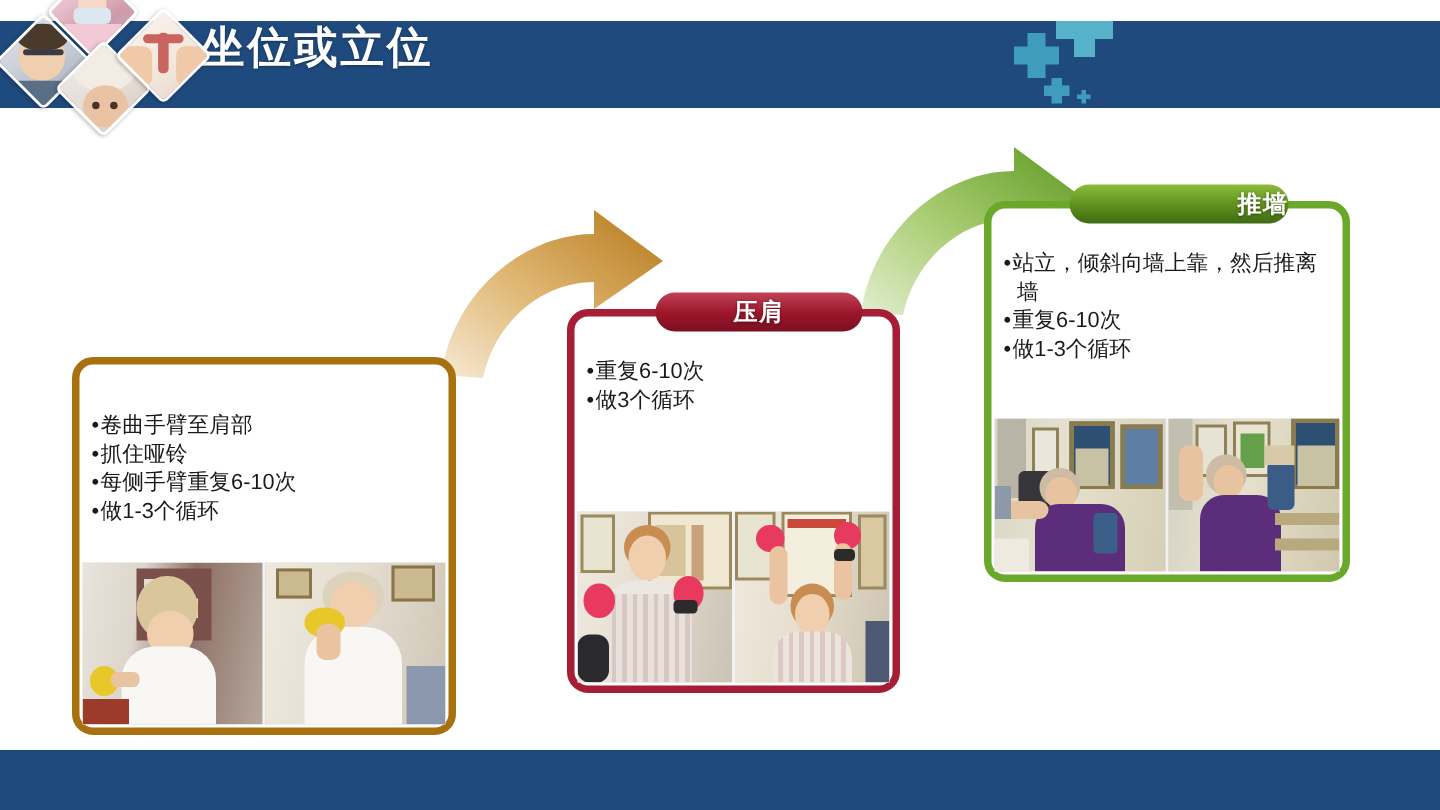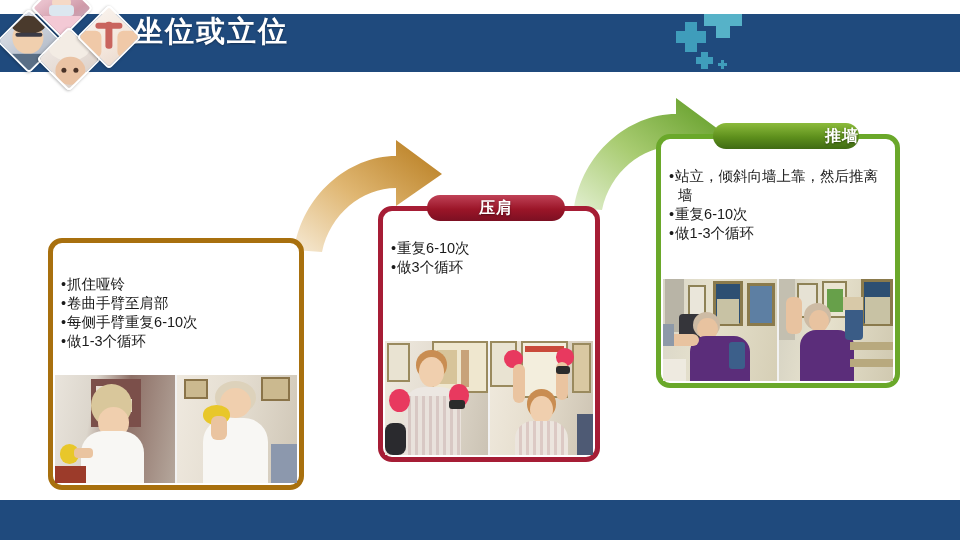--- a/index.html
+++ b/index.html
@@ -173,22 +173,22 @@
       <stop offset="45%" stop-color="#a9cc72"></stop>
       <stop offset="100%" stop-color="#5d9a22"></stop>
     </linearGradient>
   </defs>
   <path d="M2,112 C10,58 56,18 104,18 L104,2 L150,36 L104,68 L104,50 C70,50 38,76 30,114 Z" fill="url(#gradGreen)"></path>
 </svg>
 
 <div class="card" style="left:48px;top:238px;width:256px;height:252px;border-width:5px;border-color:#a8700e;">
   <div class="card-body" style="top:26px;">
     <ul class="bullets">
+      <li>卷曲手臂至肩部</li>
       <li>抓住哑铃</li>
-      <li>卷曲手臂至肩部</li>
       <li>每侧手臂重复6-10次</li>
       <li>做1-3个循环</li>
     </ul>
   </div>
 
   <div class="photo-strip" style="left:2px;right:2px;bottom:2px;height:108px;">
     <div class="photo">
       <div class="ph-room" style="background:linear-gradient(100deg,#e9e4dc 0%,#dcd6cc 30%,#8d6f66 55%,#b5a79c 100%);">
         <div class="rect" style="left:30%;top:4%;width:42%;height:44%;background:#7b4f4a;"></div>
         <div class="rect" style="left:34%;top:10%;width:14%;height:10%;background:#e6ddd2;"></div>
@@ -252,21 +252,21 @@
         <div class="rect" style="left:22%;top:20%;width:12%;height:34%;background:#eac4a0;border-radius:6px;"></div>
         <div class="rect" style="left:64%;top:18%;width:12%;height:34%;background:#eac4a0;border-radius:6px;"></div>
         <div class="rect" style="left:64%;top:22%;width:14%;height:7%;background:#2b2b2b;border-radius:3px;"></div>
         <div class="blob" style="left:36%;top:42%;width:28%;height:26%;background:#c98d52;"></div>
         <div class="blob" style="left:39%;top:48%;width:22%;height:24%;background:#f0cfae;"></div>
         <div class="rect" style="left:24%;top:70%;width:52%;height:30%;background:repeating-linear-gradient(90deg,#ece5de 0 4px,#dcc9c4 4px 7px);border-radius:18px 18px 0 0;"></div>
         <div class="rect" style="left:84%;top:64%;width:16%;height:36%;background:#4e5a74;"></div>
       </div>
     </div>
   </div>
-  <div class="card-title-pill" style="left:44px;top:-16px;width:138px;background:linear-gradient(180deg,#c04257 0%,#9b1528 55%,#7c0f22 100%);align-items:center;">
+  <div class="card-title-pill" style="left:54px;top:-16px;width:138px;background:linear-gradient(180deg,#c04257 0%,#9b1528 55%,#7c0f22 100%);align-items:center;">
     <span>压肩</span>
   </div>
 </div>
 
 <div class="card" style="left:656px;top:134px;width:244px;height:254px;border-width:5px;border-color:#6aa82a;">
   <div class="card-body" style="top:22px;">
     <ul class="bullets">
       <li>站立，倾斜向墙上靠，然后推离墙</li>
       <li>重复6-10次</li>
       <li>做1-3个循环</li>

